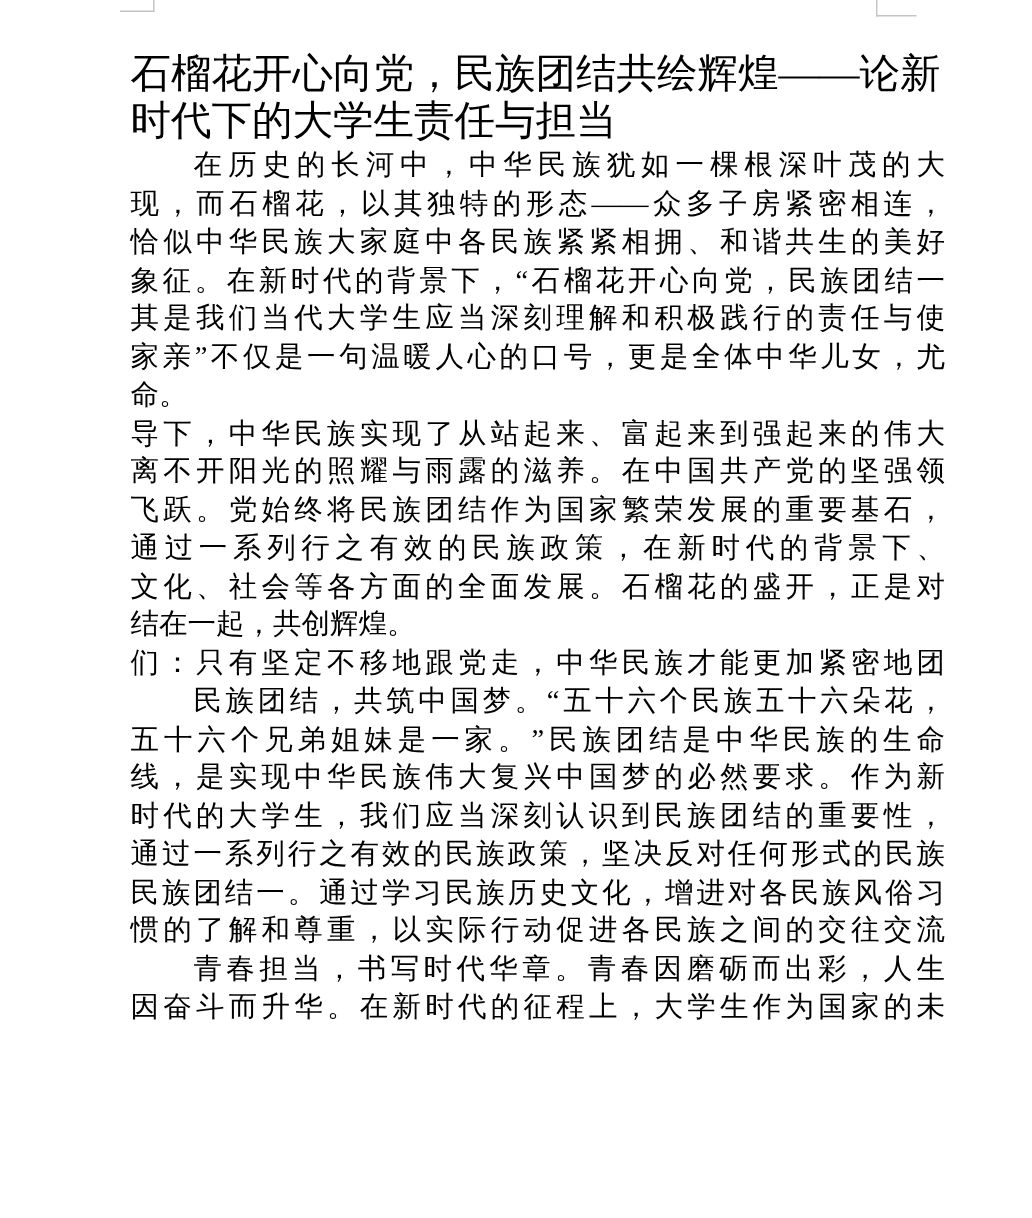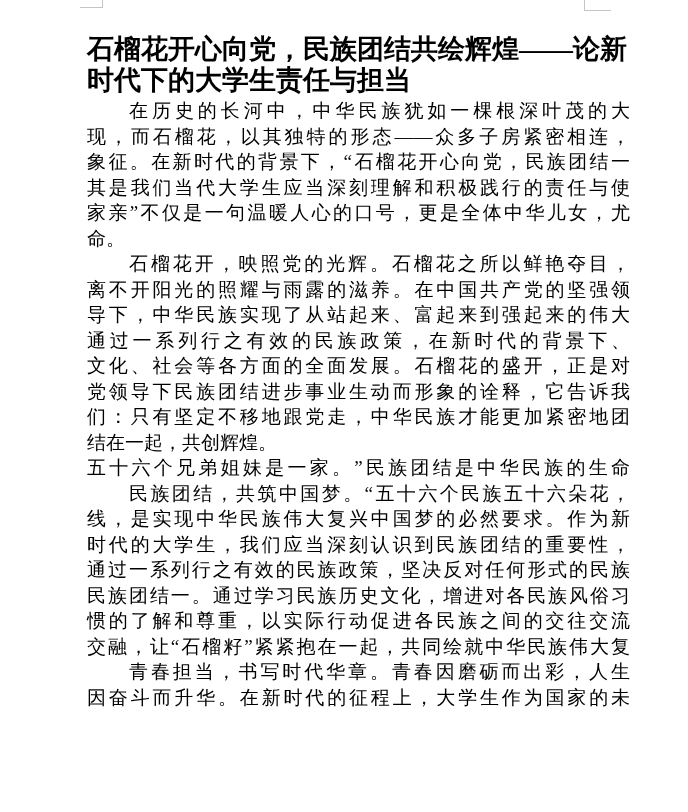--- a/index.html
+++ b/index.html
@@ -35,21 +35,21 @@
     border-bottom: 1px solid #c4c4c4;
   }
   .content {
     position: absolute;
     left: 87px;
     top: 34px;
     width: 543px;
   }
   .doc-title {
     font-size: 27px;
-    font-weight: bold;
+    font-weight: normal;
     line-height: 31px;
     letter-spacing: 0px;
   }
   .doc-title .tline {
     white-space: nowrap;
   }
   .doc-body {
     margin-top: 2px;
     font-size: 19px;
     line-height: 25.5px;
@@ -78,46 +78,45 @@
   <div class="doc-title">
     <div class="tline">石榴花开心向党，民族团结共绘辉煌——论新</div>
     <div class="tline">时代下的大学生责任与担当</div>
   </div>
 
   <div class="doc-body">
 
     <div class="para">
       <div class="line first">在历史的长河中，中华民族犹如一棵根深叶茂的大</div>
       <div class="line">现，而石榴花，以其独特的形态——众多子房紧密相连，</div>
+      <div class="line">恰似中华民族大家庭中各民族紧紧相拥、和谐共生的美好</div>
       <div class="line">象征。在新时代的背景下，“石榴花开心向党，民族团结一</div>
       <div class="line">其是我们当代大学生应当深刻理解和积极践行的责任与使</div>
       <div class="line">家亲”不仅是一句温暖人心的口号，更是全体中华儿女，尤</div>
       <div class="line last">命。</div>
     </div>
 
     <div class="para">
-      <div class="line first">石榴花开，映照党的光辉。石榴花之所以鲜艳夺目，</div>
+      <div class="line">导下，中华民族实现了从站起来、富起来到强起来的伟大</div>
       <div class="line">离不开阳光的照耀与雨露的滋养。在中国共产党的坚强领</div>
-      <div class="line">导下，中华民族实现了从站起来、富起来到强起来的伟大</div>
+      <div class="line">飞跃。党始终将民族团结作为国家繁荣发展的重要基石，</div>
       <div class="line">通过一系列行之有效的民族政策，在新时代的背景下、</div>
       <div class="line">文化、社会等各方面的全面发展。石榴花的盛开，正是对</div>
-      <div class="line">党领导下民族团结进步事业生动而形象的诠释，它告诉我</div>
+      <div class="line last">结在一起，共创辉煌。</div>
       <div class="line">们：只有坚定不移地跟党走，中华民族才能更加紧密地团</div>
-      <div class="line last">结在一起，共创辉煌。</div>
     </div>
 
     <div class="para">
+      <div class="line first">民族团结，共筑中国梦。“五十六个民族五十六朵花，</div>
       <div class="line">五十六个兄弟姐妹是一家。”民族团结是中华民族的生命</div>
-      <div class="line first">民族团结，共筑中国梦。“五十六个民族五十六朵花，</div>
       <div class="line">线，是实现中华民族伟大复兴中国梦的必然要求。作为新</div>
       <div class="line">时代的大学生，我们应当深刻认识到民族团结的重要性，</div>
       <div class="line">通过一系列行之有效的民族政策，坚决反对任何形式的民族</div>
       <div class="line">民族团结一。通过学习民族历史文化，增进对各民族风俗习</div>
       <div class="line">惯的了解和尊重，以实际行动促进各民族之间的交往交流</div>
-      <div class="line">交融，让“石榴籽”紧紧抱在一起，共同绘就中华民族伟大复</div>
     </div>
 
     <div class="para">
       <div class="line first">青春担当，书写时代华章。青春因磨砺而出彩，人生</div>
       <div class="line">因奋斗而升华。在新时代的征程上，大学生作为国家的未</div>
     </div>
   </div>
 </div>
 
 </body></html>

